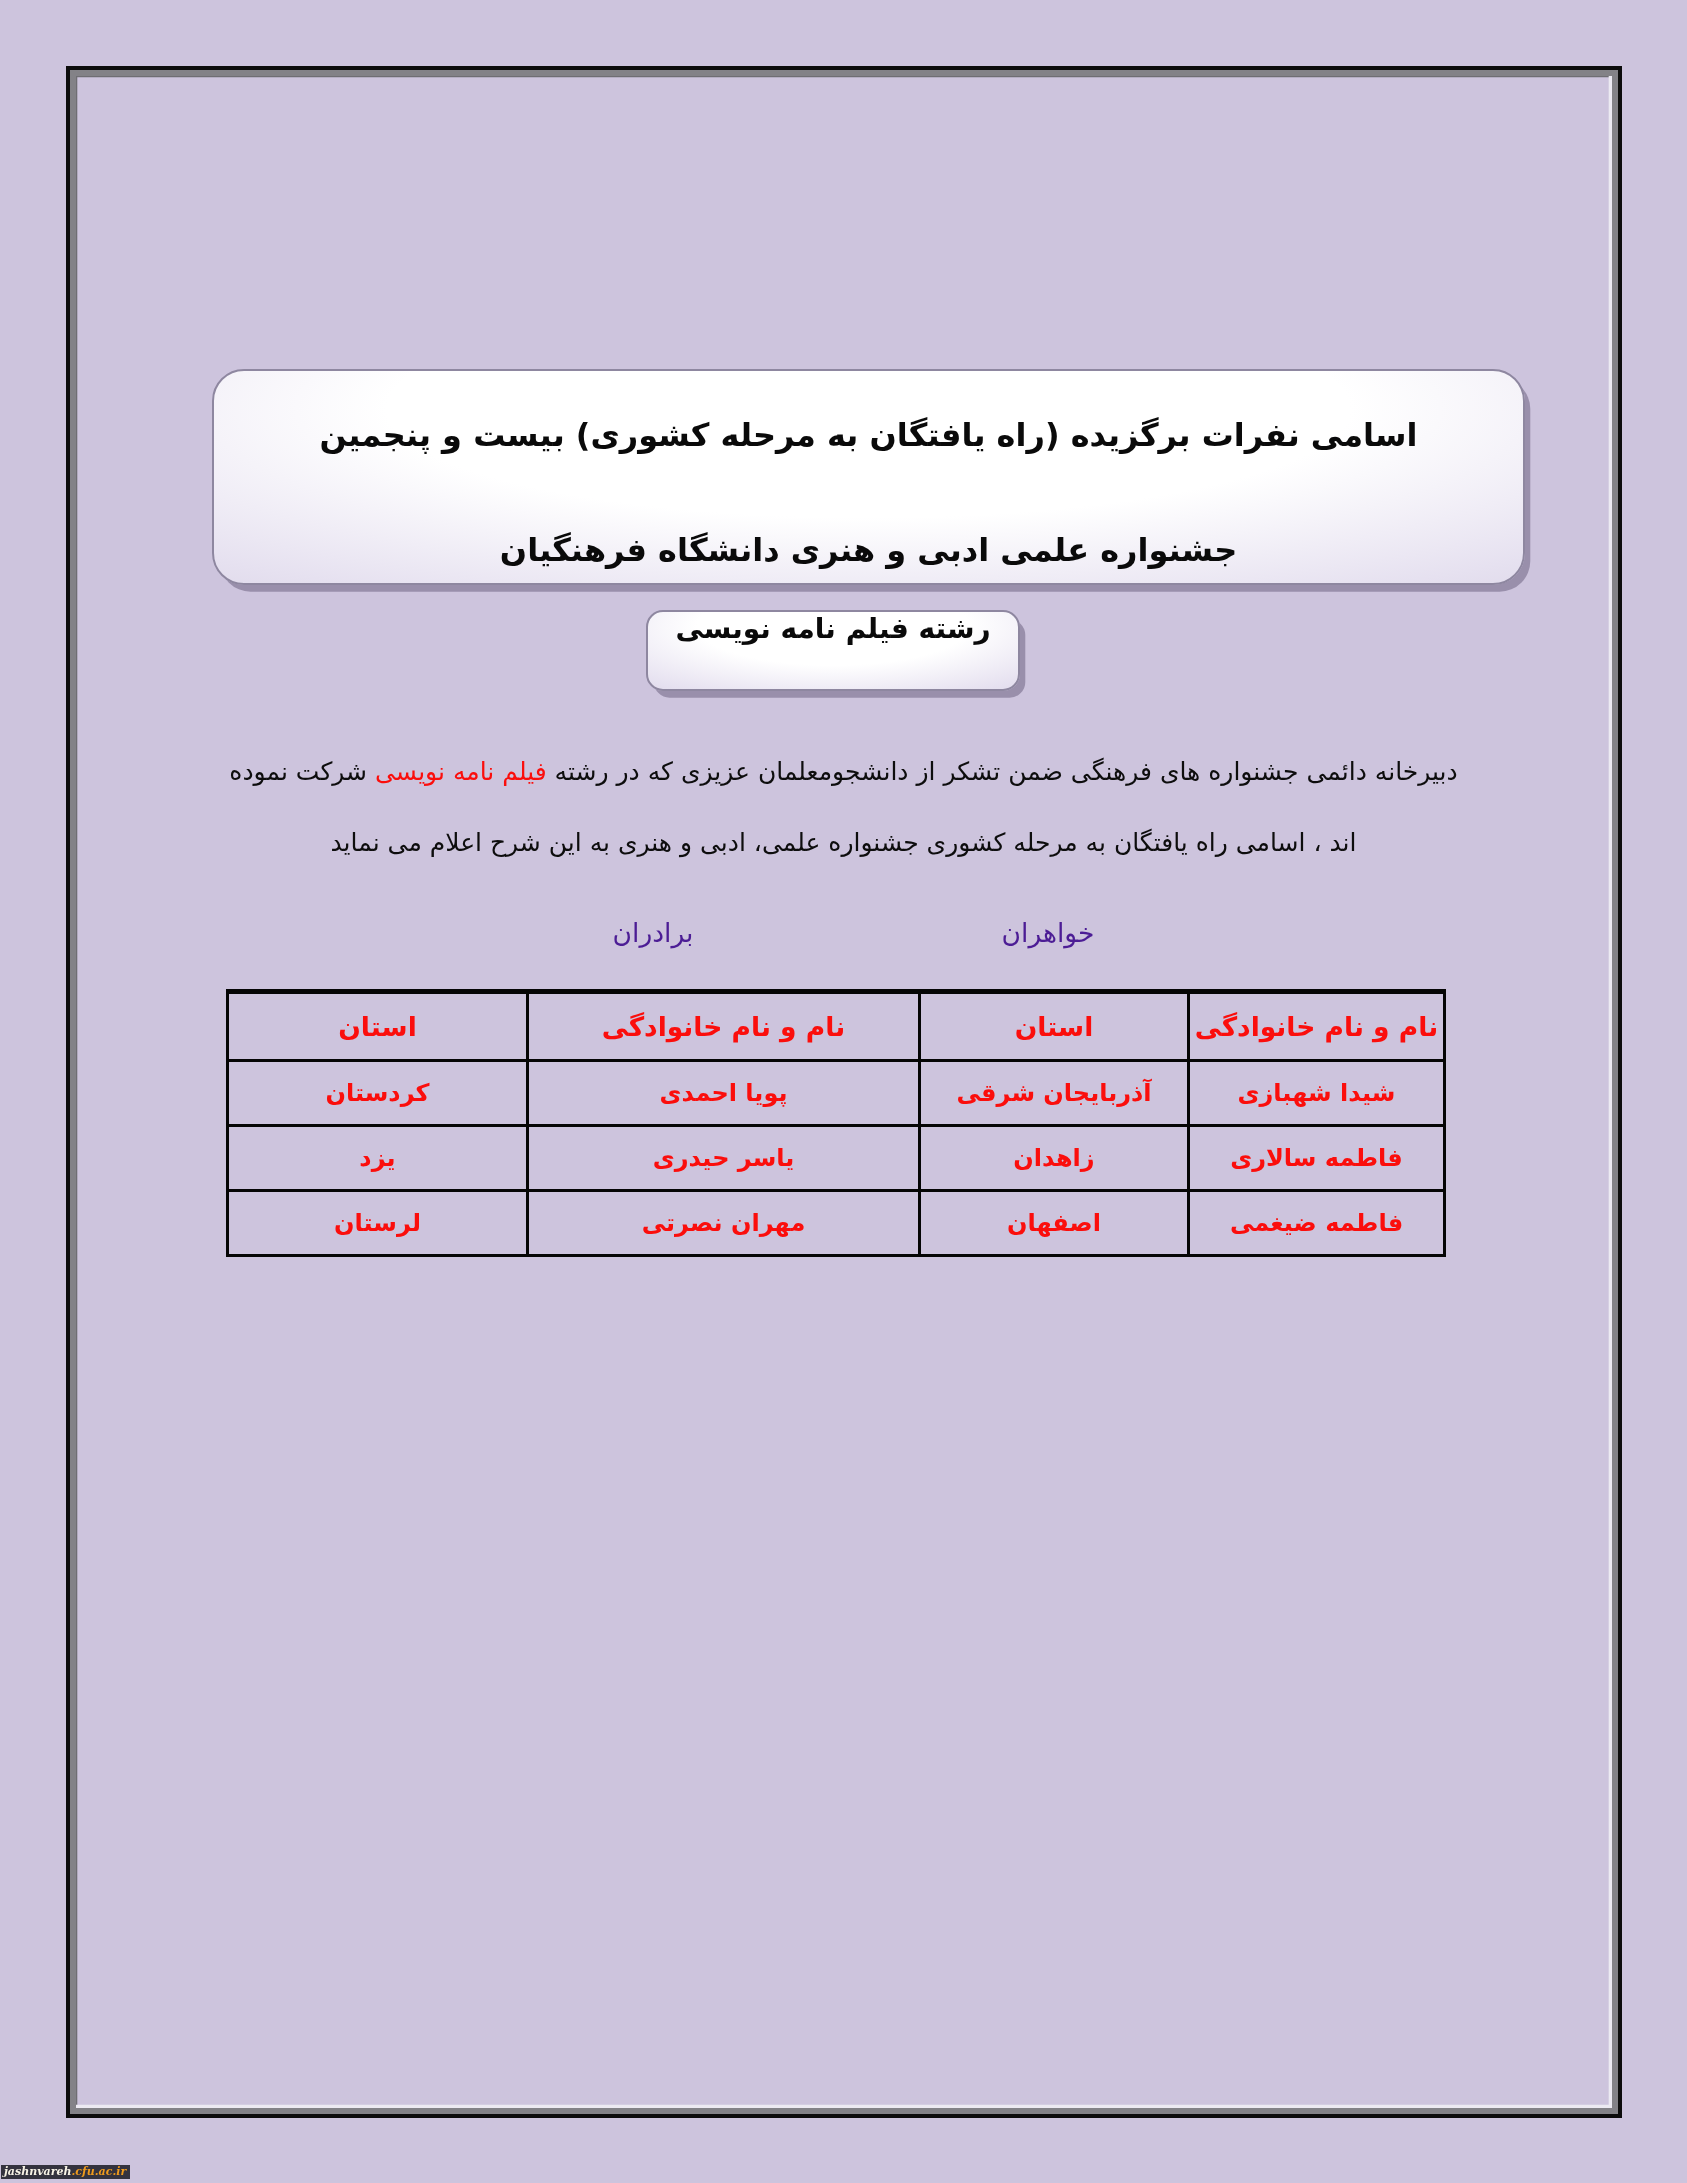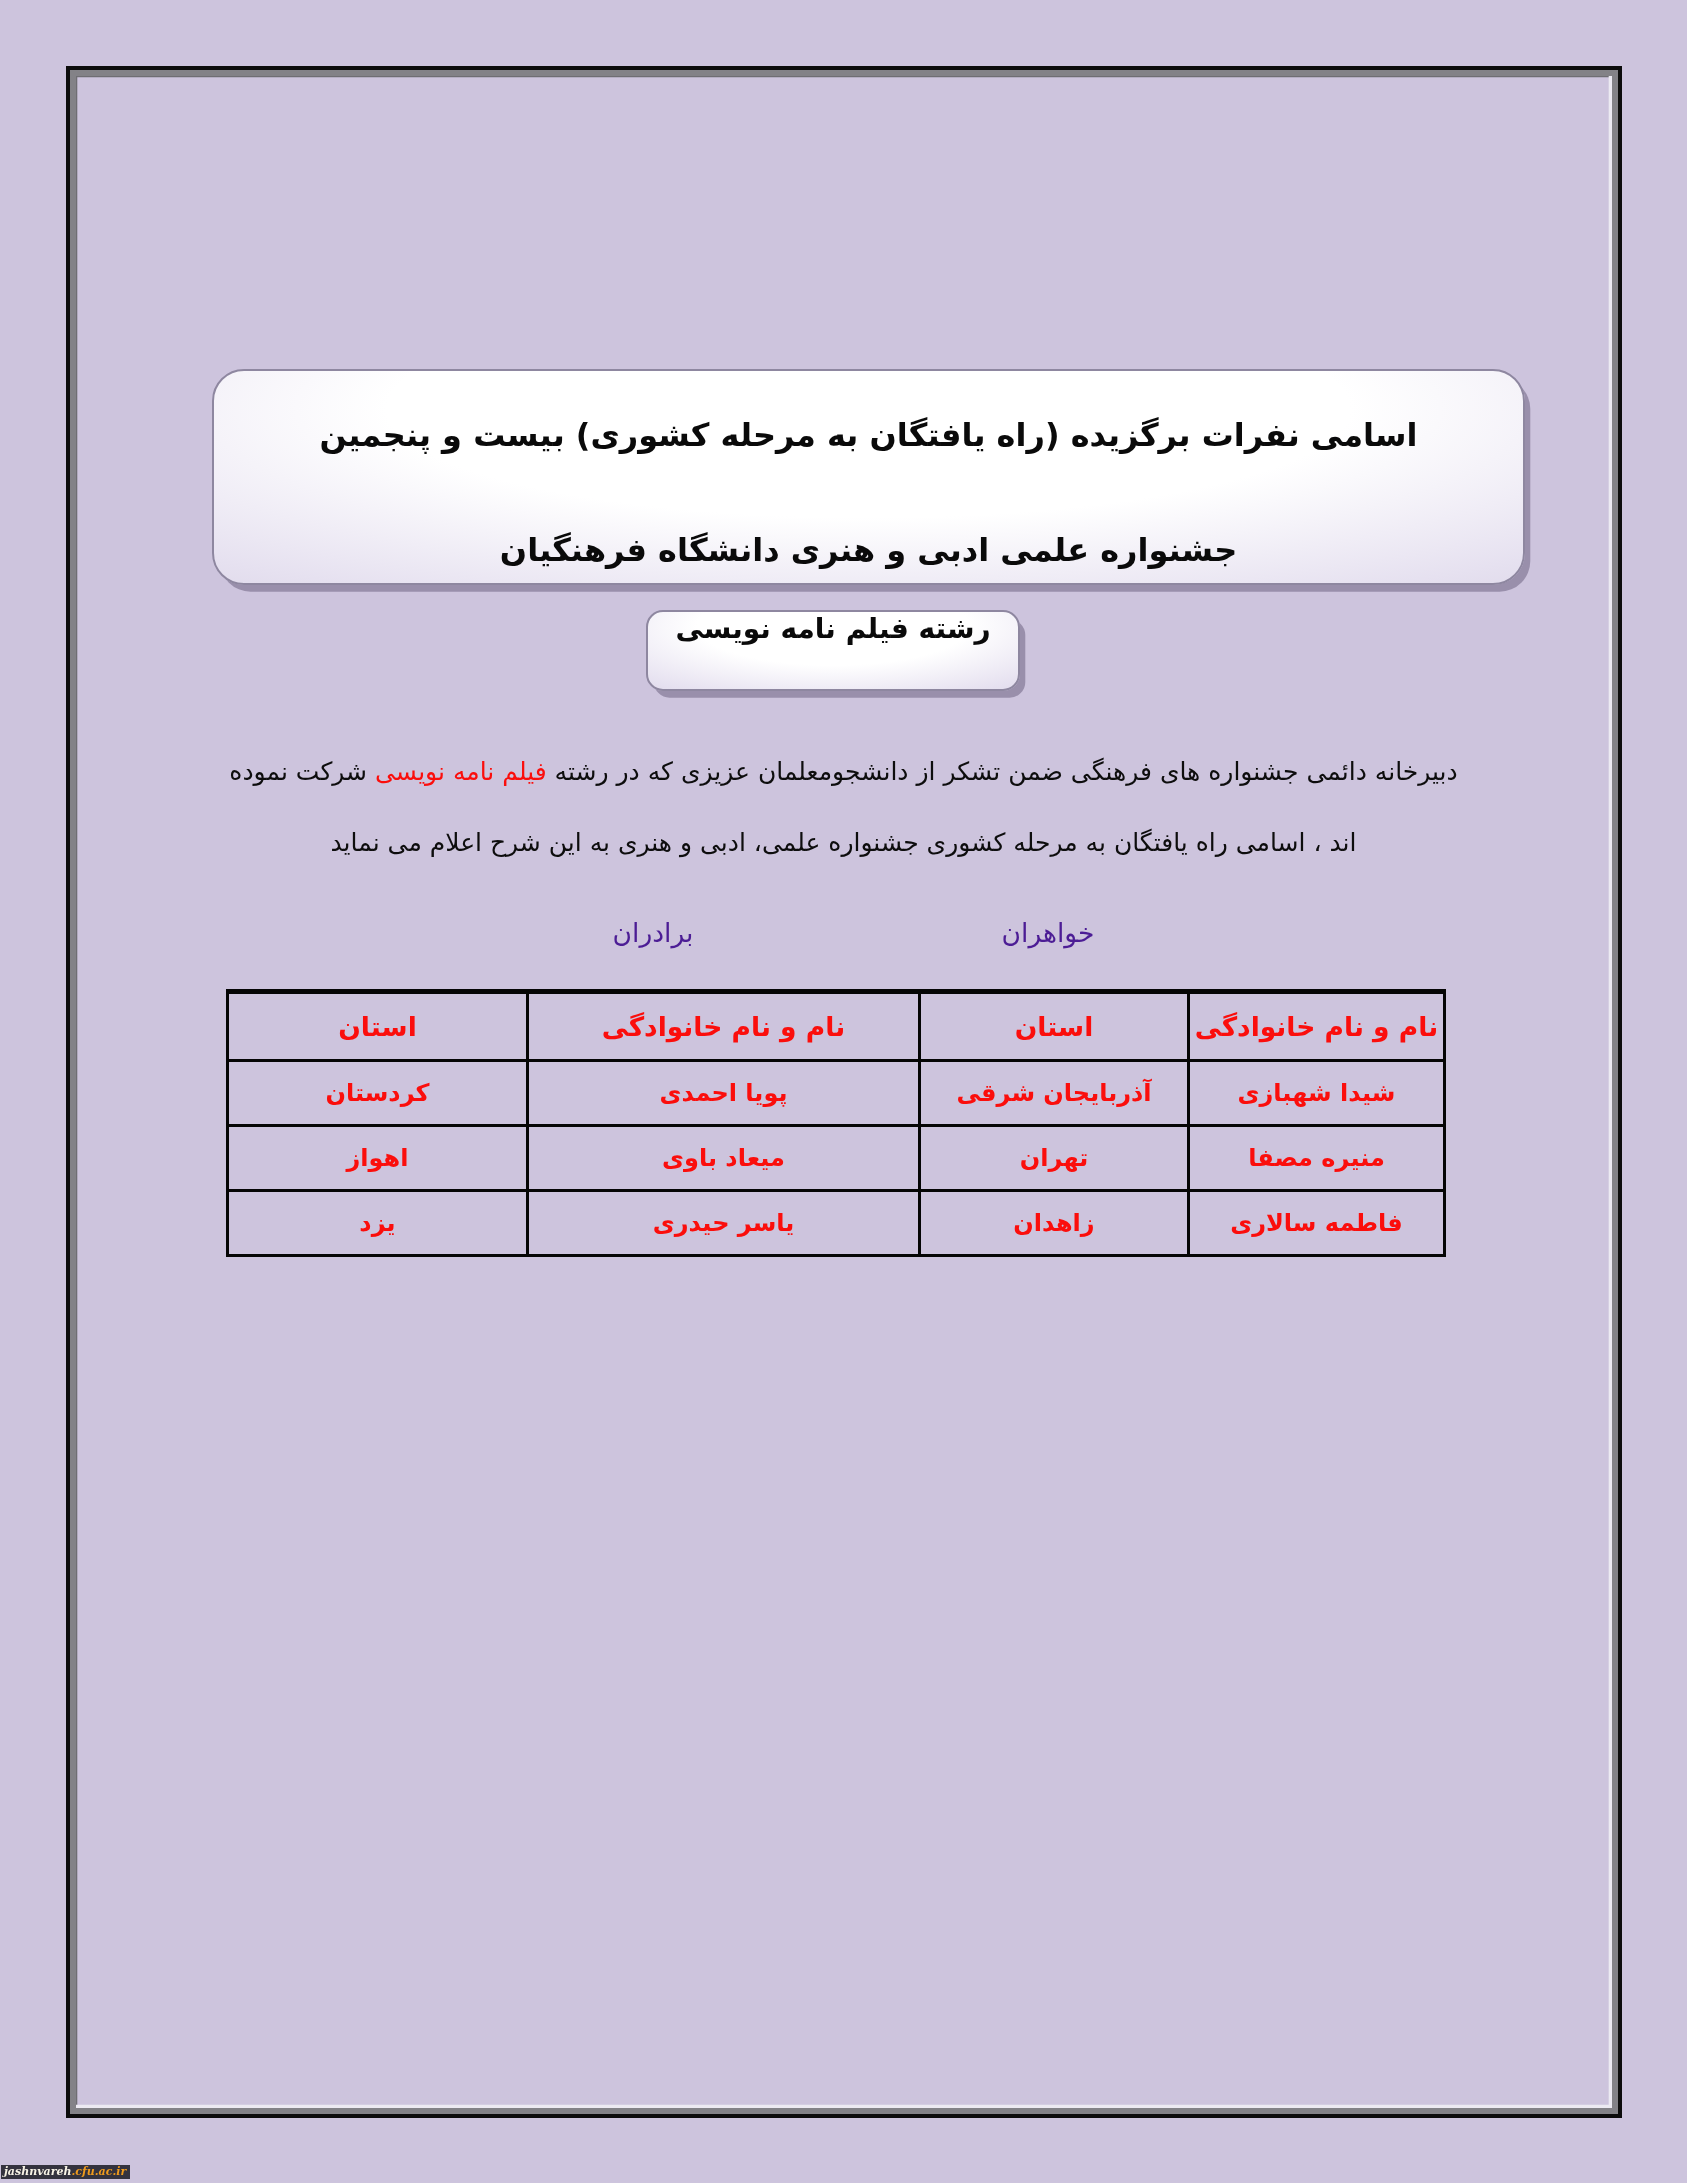--- a/index.html
+++ b/index.html
@@ -167,30 +167,30 @@
         <th>استان</th>
         <th>نام و نام خانوادگی</th>
       </tr>
       <tr class="data-row">
         <td>کردستان</td>
         <td>پویا احمدی</td>
         <td>آذربایجان شرقی</td>
         <td>شیدا شهبازی</td>
       </tr>
       <tr class="data-row">
-        <td>اهواز</td>
-        <td>میعاد باوی</td>
-        <td>تهران</td>
-        <td>منیره مصفا</td>
-      </tr>
-      <tr class="data-row">
         <td>یزد</td>
         <td>یاسر حیدری</td>
         <td>زاهدان</td>
         <td>فاطمه سالاری</td>
+      </tr>
+      <tr class="data-row">
+        <td>لرستان</td>
+        <td>مهران نصرتی</td>
+        <td>اصفهان</td>
+        <td>فاطمه ضیغمی</td>
       </tr>
     </tbody>
   </table>
 
   <div class="watermark">
     <span class="wm-site">jashnvareh</span>
       <span class="wm-domain">.cfu.ac.ir</span>
   </div>
 
 </div>

